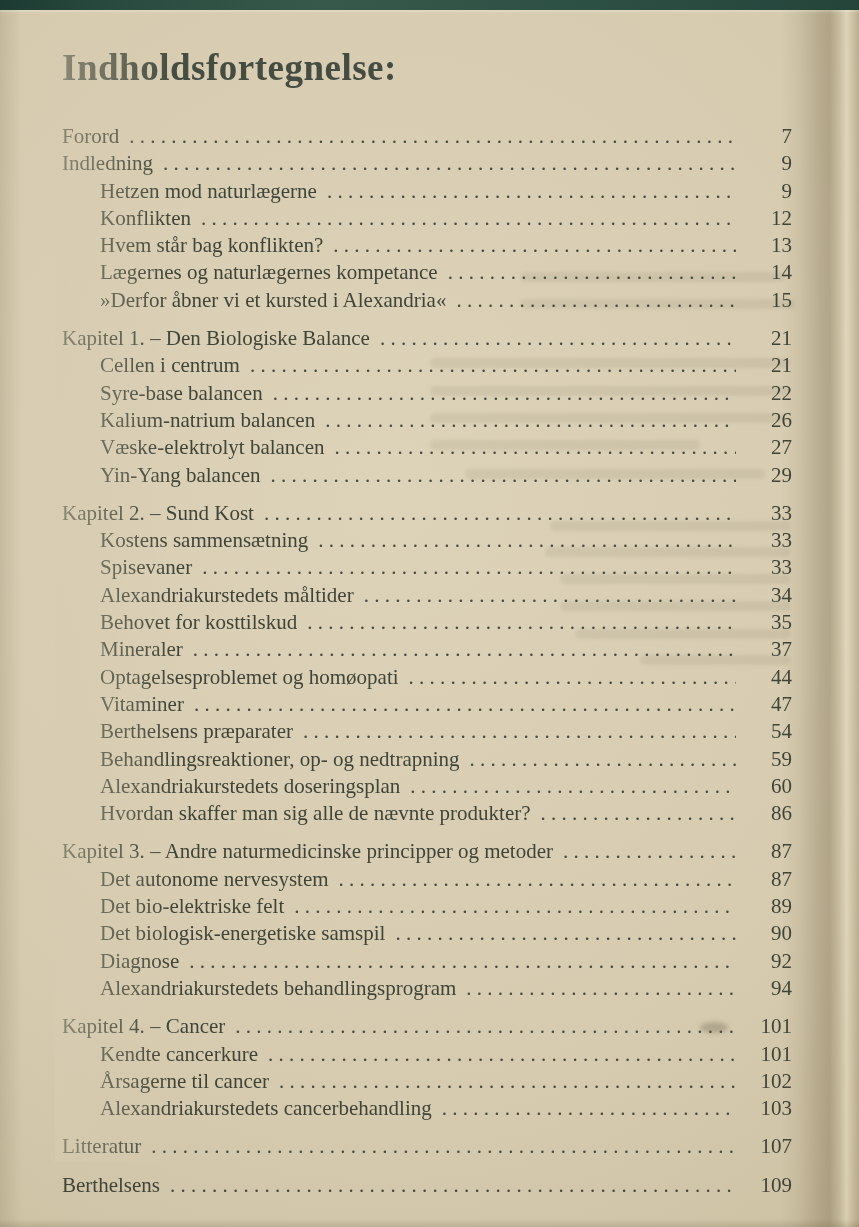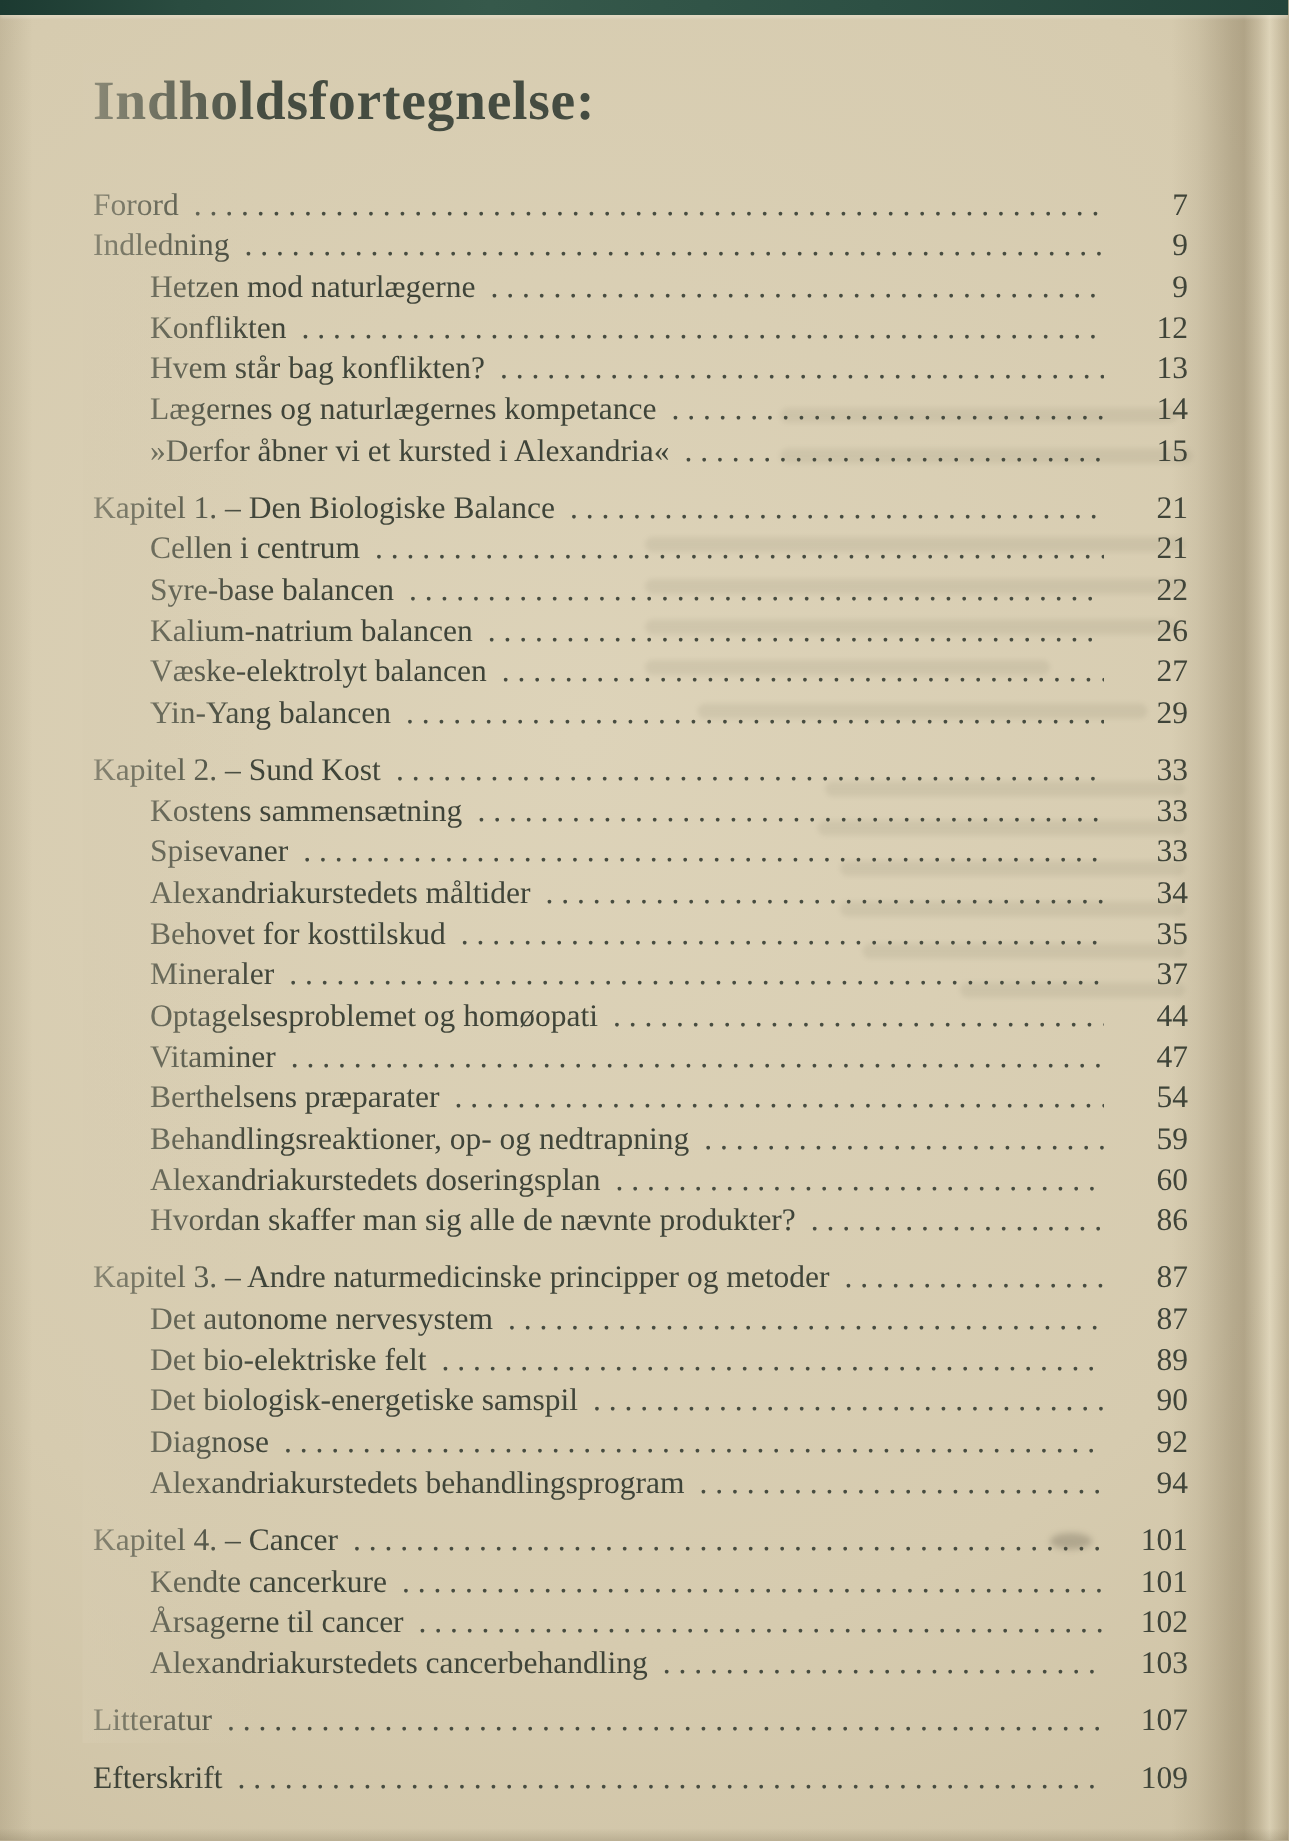--- a/index.html
+++ b/index.html
@@ -359,21 +359,21 @@
         <span class="toc-page">103</span>
       </div>
 
       <div class="toc-row indent-0 gap">
         <span class="toc-label">Litteratur</span>
         <span class="toc-dots">. . . . . . . . . . . . . . . . . . . . . . . . . . . . . . . . . . . . . . . . . . . . . . . . . . . . . . . . . . . . . . . . . . . . . . . . . . . . . . . . . . . . . . . . . . . . . . . . . . . . . . . . . . . . . . . . . . . . . . . .</span>
         <span class="toc-page">107</span>
       </div>
 
       <div class="toc-row indent-0 gap">
-        <span class="toc-label">Efterskrift</span>
+        <span class="toc-label">Berthelsens</span>
         <span class="toc-dots">. . . . . . . . . . . . . . . . . . . . . . . . . . . . . . . . . . . . . . . . . . . . . . . . . . . . . . . . . . . . . . . . . . . . . . . . . . . . . . . . . . . . . . . . . . . . . . . . . . . . . . . . . . . . . . . . . . . . . . . .</span>
         <span class="toc-page">109</span>
       </div>
     </div>
   </div>
 
   <div class="ink-fade"></div>
 </div>
 
 </body></html>

